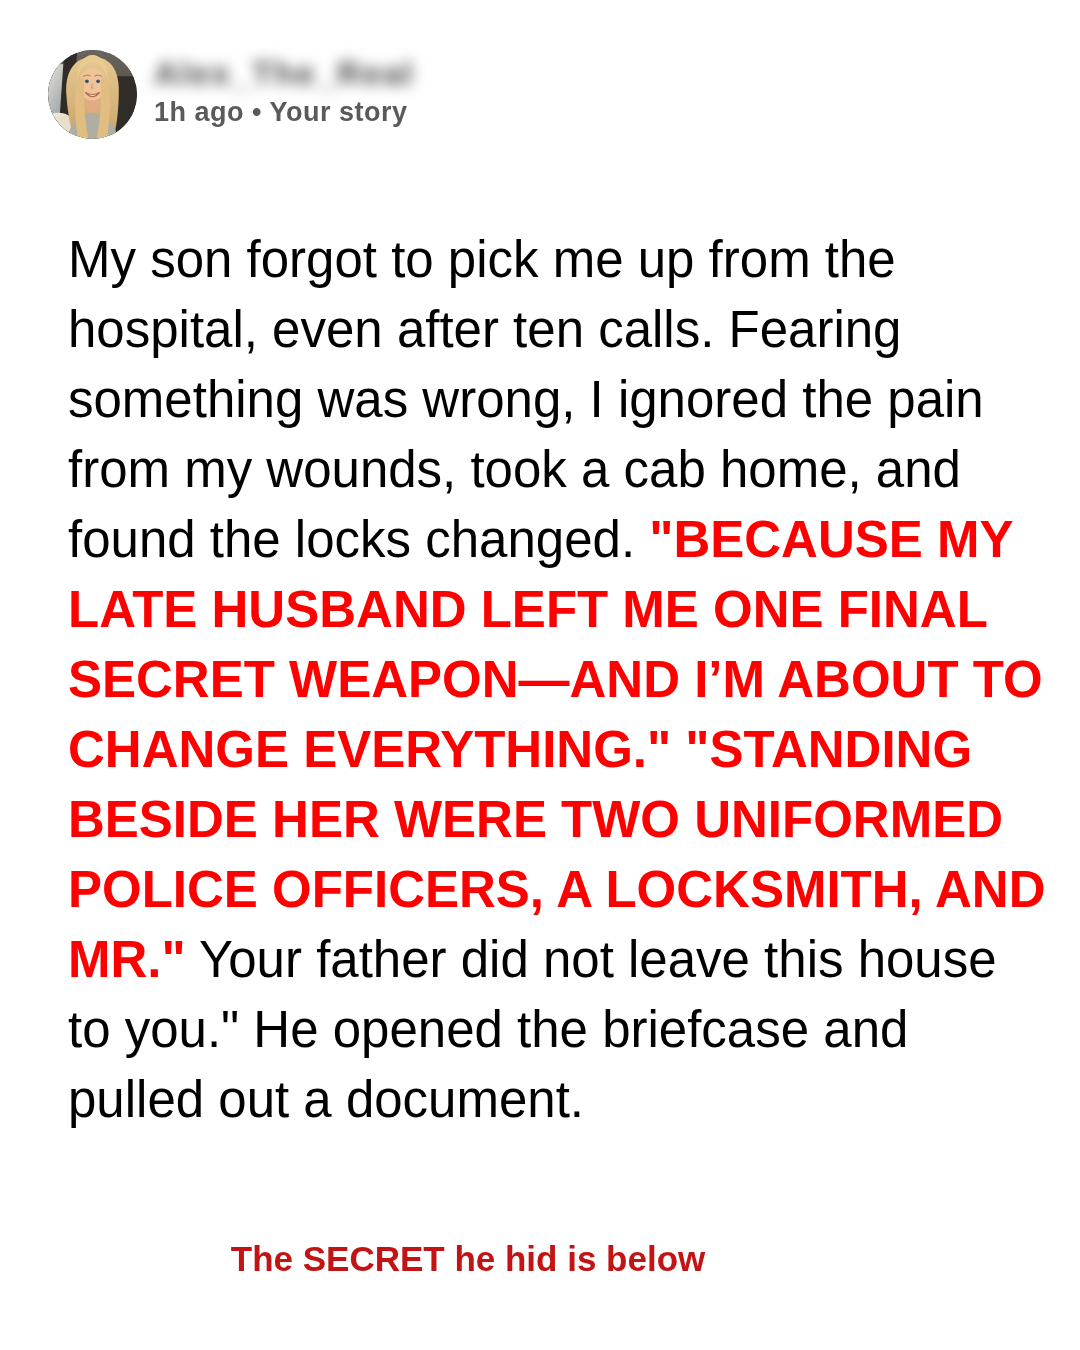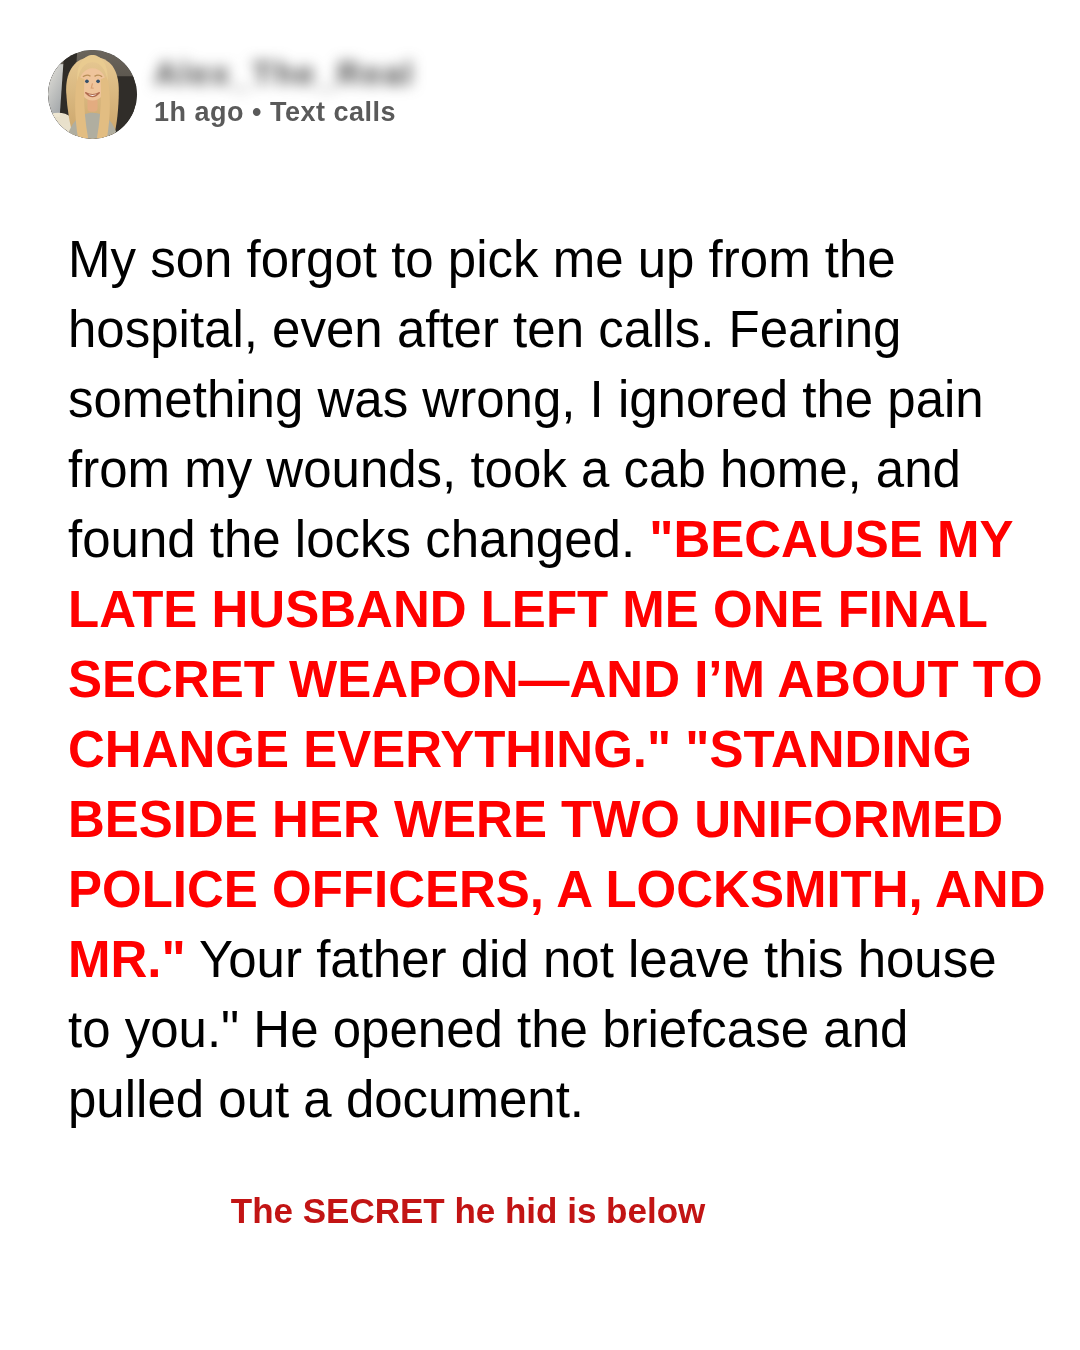--- a/index.html
+++ b/index.html
@@ -73,21 +73,21 @@
     color: var(--body-text, #000000);
   }
   .seg-red {
     font-weight: bold;
     color: var(--red-highlight, #ff0000);
   }
 
   
   .footer-teaser {
     position: absolute;
-    top: 1190px;
+    top: 1238px;
     left: 0;
     width: 936px;
     text-align: center;
     font-size: 35px;
     font-weight: bold;
     color: var(--footer-red, #c21414);
     line-height: 42px;
   }
 </style>
 </head>
@@ -133,21 +133,21 @@
           <path d="M46 26 q4 -2.5 7.5 0.5" stroke="#b98f58" stroke-width="1.4" fill="none"></path>
           <circle cx="38.5" cy="31" r="1.8" fill="#35506b"></circle>
           <circle cx="49.5" cy="31" r="1.8" fill="#35506b"></circle>
           <path d="M44 33 l-1.2 4.5 l2.4 0.3" stroke="#d79f72" stroke-width="1.2" fill="none"></path>
           <path d="M37 42 Q44 50 51 42 Q44 46 37 42 Z" fill="#ffffff" stroke="#b06a4e" stroke-width="1.2"></path>
         </g>
       </svg>
     </div>
     <div class="header-text">
       <div class="username-blurred">Alex_The_Real</div>
-      <div class="post-meta">1h ago • Text calls</div>
+      <div class="post-meta">1h ago • Your story</div>
     </div>
   </header>
 
   <p class="story"><span class="seg-normal">My son forgot to pick me up from the hospital, even after ten calls. Fearing something was wrong, I ignored the pain from my wounds, took a cab home, and found the locks changed. </span><span class="seg-red">"BECAUSE MY LATE HUSBAND LEFT ME ONE FINAL SECRET WEAPON—AND I’M ABOUT TO CHANGE EVERYTHING." "STANDING BESIDE HER WERE TWO UNIFORMED POLICE OFFICERS, A LOCKSMITH, AND MR."</span><span class="seg-normal"> Your father did not leave this house to you." He opened the briefcase and pulled out a document.</span></p>
 
   <div class="footer-teaser">The SECRET he hid is below</div>
 
 </div>
 
 </body></html>

